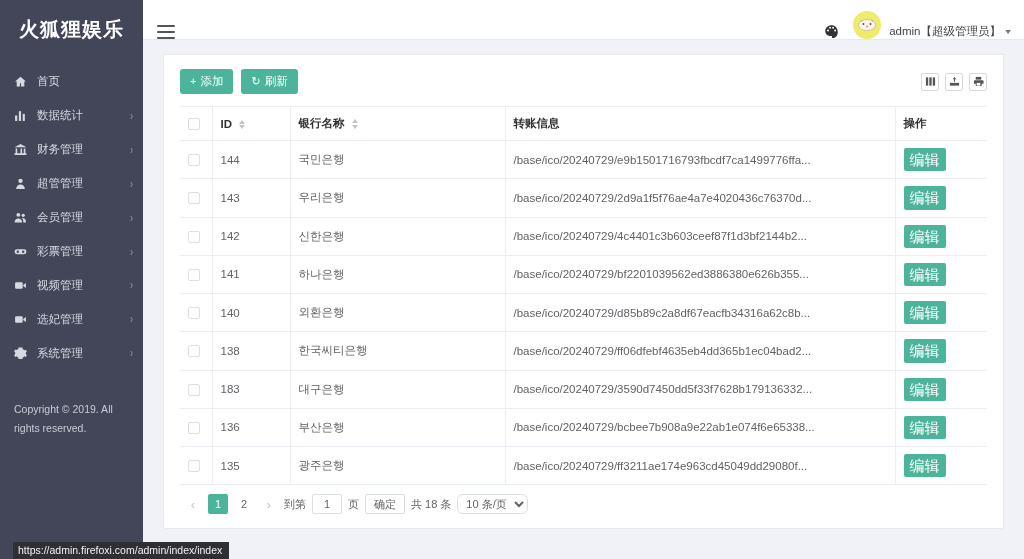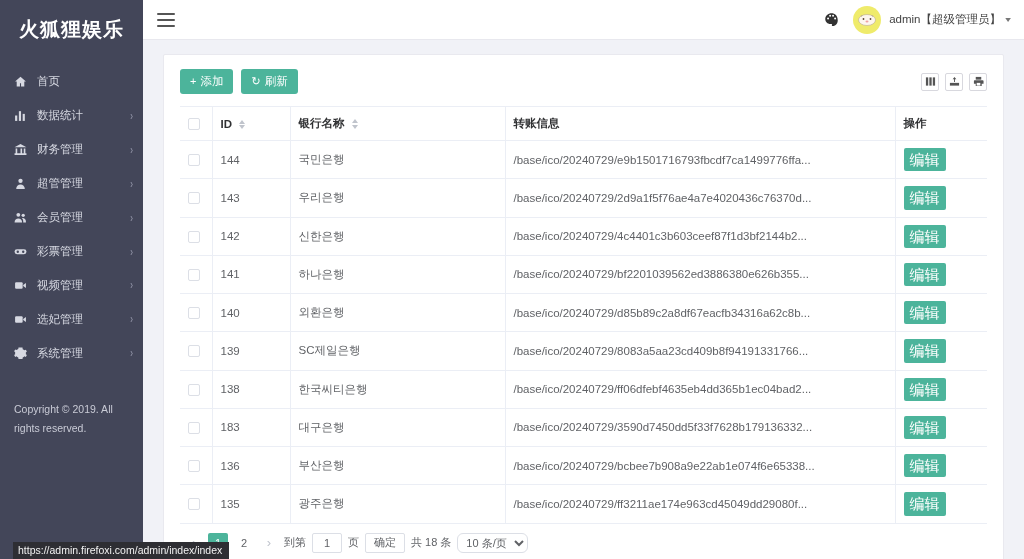--- a/index.html
+++ b/index.html
@@ -66,21 +66,21 @@
     flex: 1 1 auto;
     height: 559px;
     background: #f1f2f7;
     display: flex; flex-direction: column;
     min-width: 0;
   }
   .topbar {
     height: 40px;
     background: #ffffff;
     border-bottom: 1px solid #e8e8ee;
-    display: flex; align-items: center;
+    display: flex; align-items: flex-end;
     padding: 0 14px 0 14px;
     flex: 0 0 40px;
   }
   .hamburger {
     width: 18px; height: 14px;
     display: flex; flex-direction: column; justify-content: space-between;
     cursor: pointer;
   }
   .hamburger span { display: block; height: 2px; background: #555; border-radius: 1px; }
   .hamburger span:nth-child(2) { width: 100%; }
@@ -511,27 +511,20 @@
               </tr>
               <tr>
                 <td><span class="cb"></span></td>
                 <td class="sep">140</td>
                 <td class="sep">외환은행</td>
                 <td class="sep">/base/ico/20240729/d85b89c2a8df67eacfb34316a62c8b...</td>
                 <td class="sep"><button class="mini mini-edit">编辑</button><button class="mini mini-del">删除</button></td>
               </tr>
               <tr>
                 <td><span class="cb"></span></td>
-                <td class="sep">139</td>
-                <td class="sep">SC제일은행</td>
-                <td class="sep">/base/ico/20240729/8083a5aa23cd409b8f94191331766...</td>
-                <td class="sep"><button class="mini mini-edit">编辑</button><button class="mini mini-del">删除</button></td>
-              </tr>
-              <tr>
-                <td><span class="cb"></span></td>
                 <td class="sep">138</td>
                 <td class="sep">한국씨티은행</td>
                 <td class="sep">/base/ico/20240729/ff06dfebf4635eb4dd365b1ec04bad2...</td>
                 <td class="sep"><button class="mini mini-edit">编辑</button><button class="mini mini-del">删除</button></td>
               </tr>
               <tr>
                 <td><span class="cb"></span></td>
                 <td class="sep">183</td>
                 <td class="sep">대구은행</td>
                 <td class="sep">/base/ico/20240729/3590d7450dd5f33f7628b179136332...</td>

